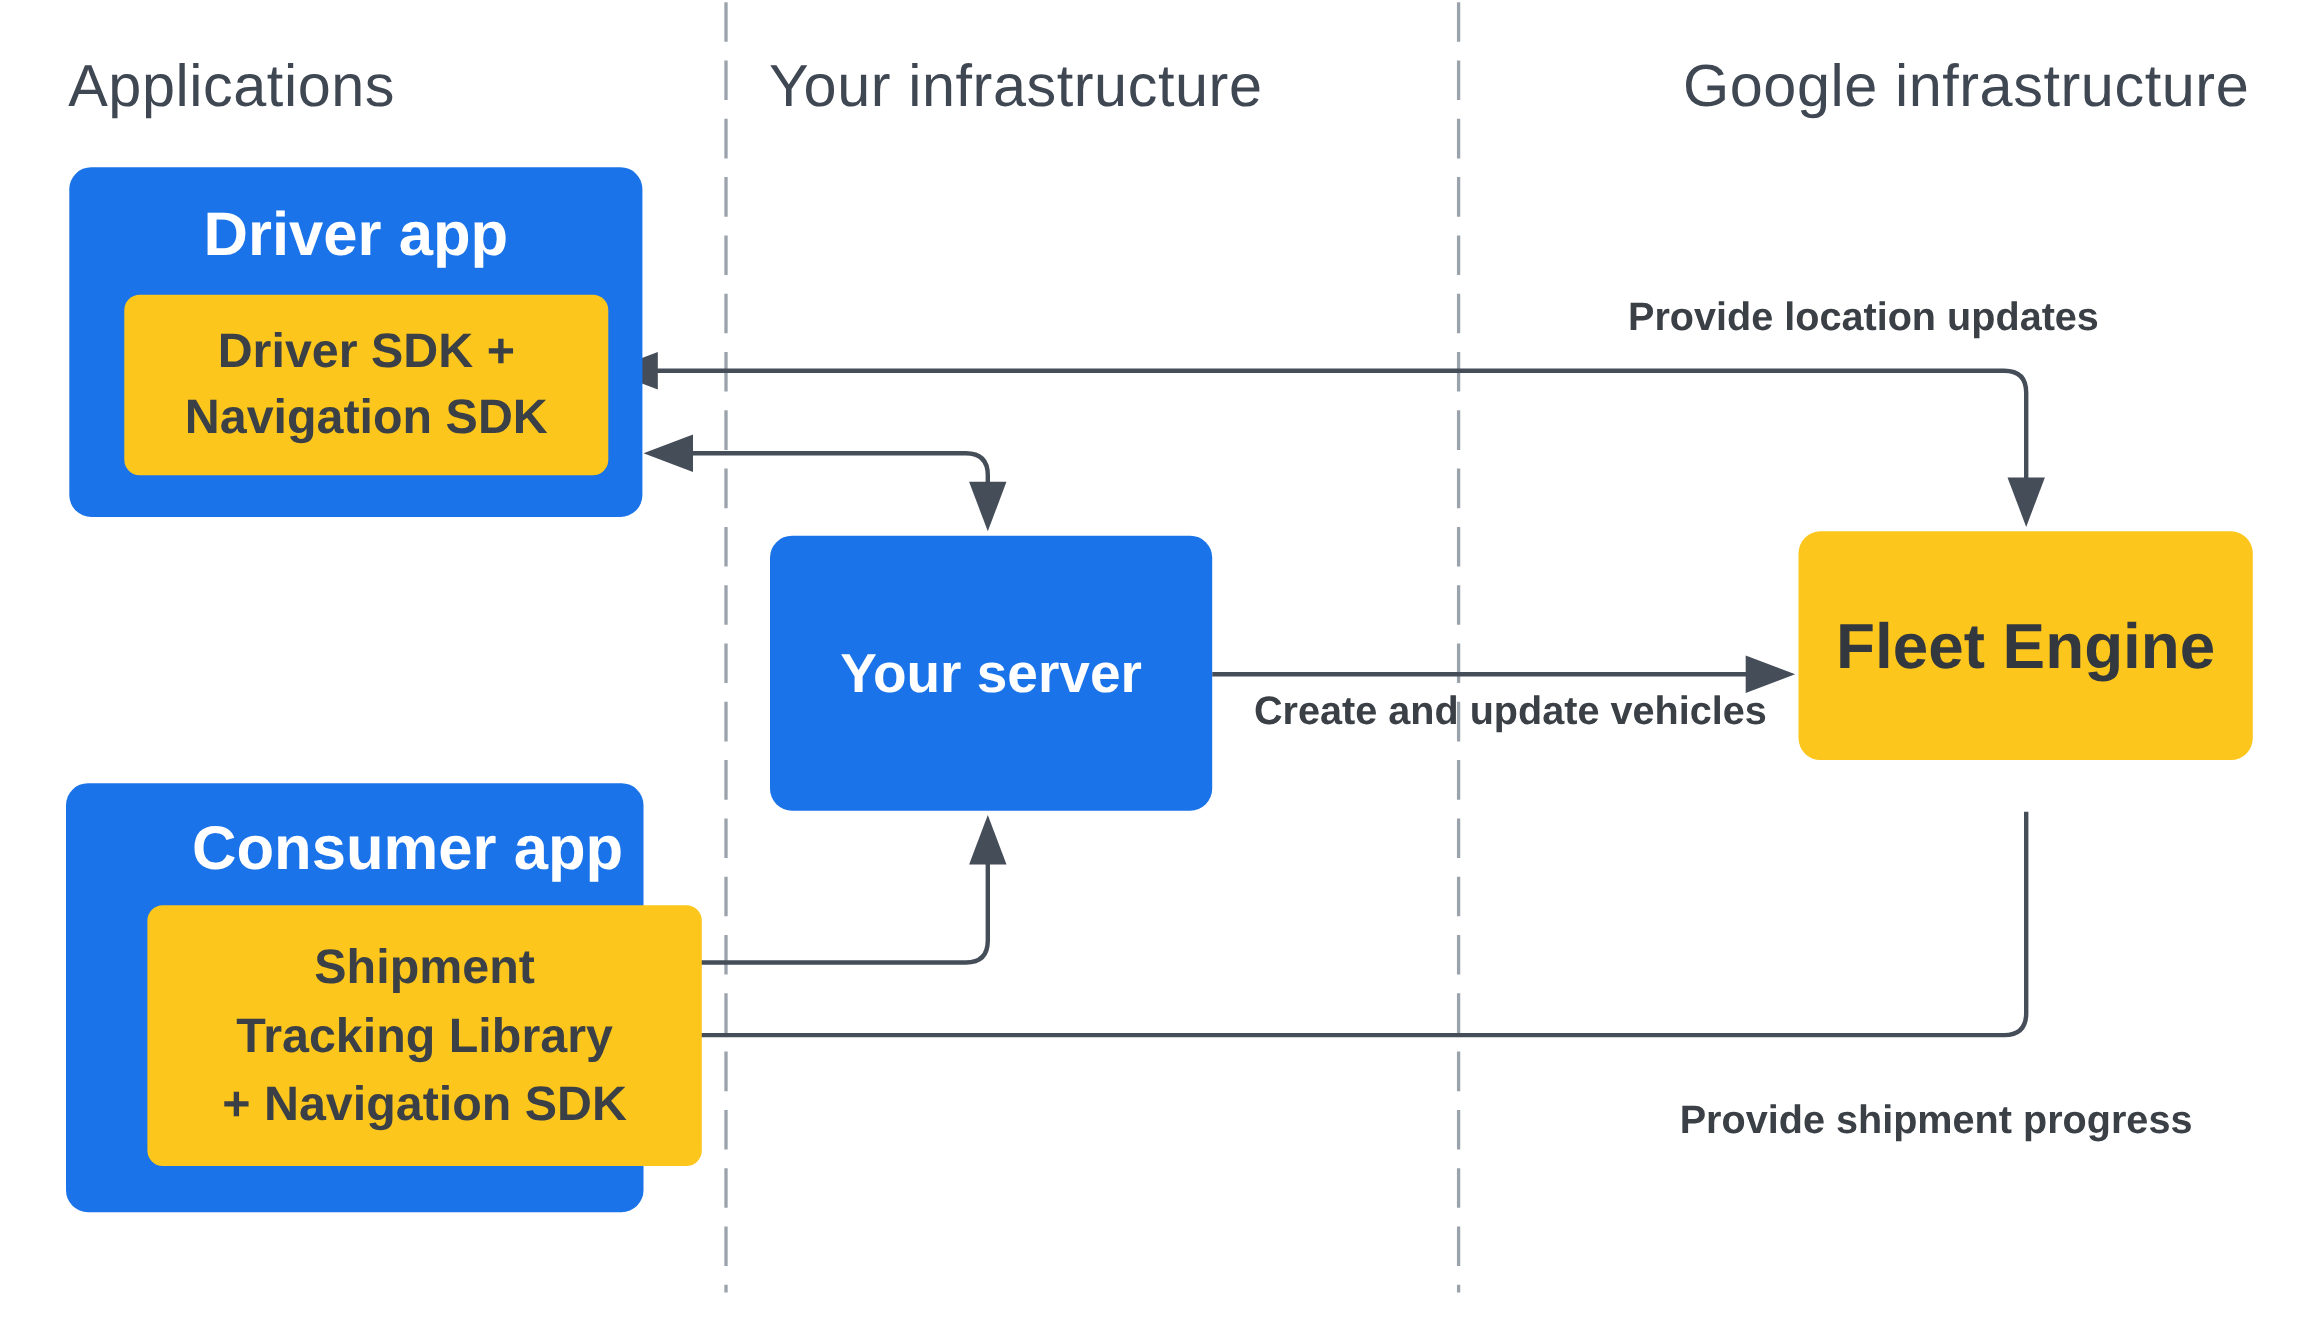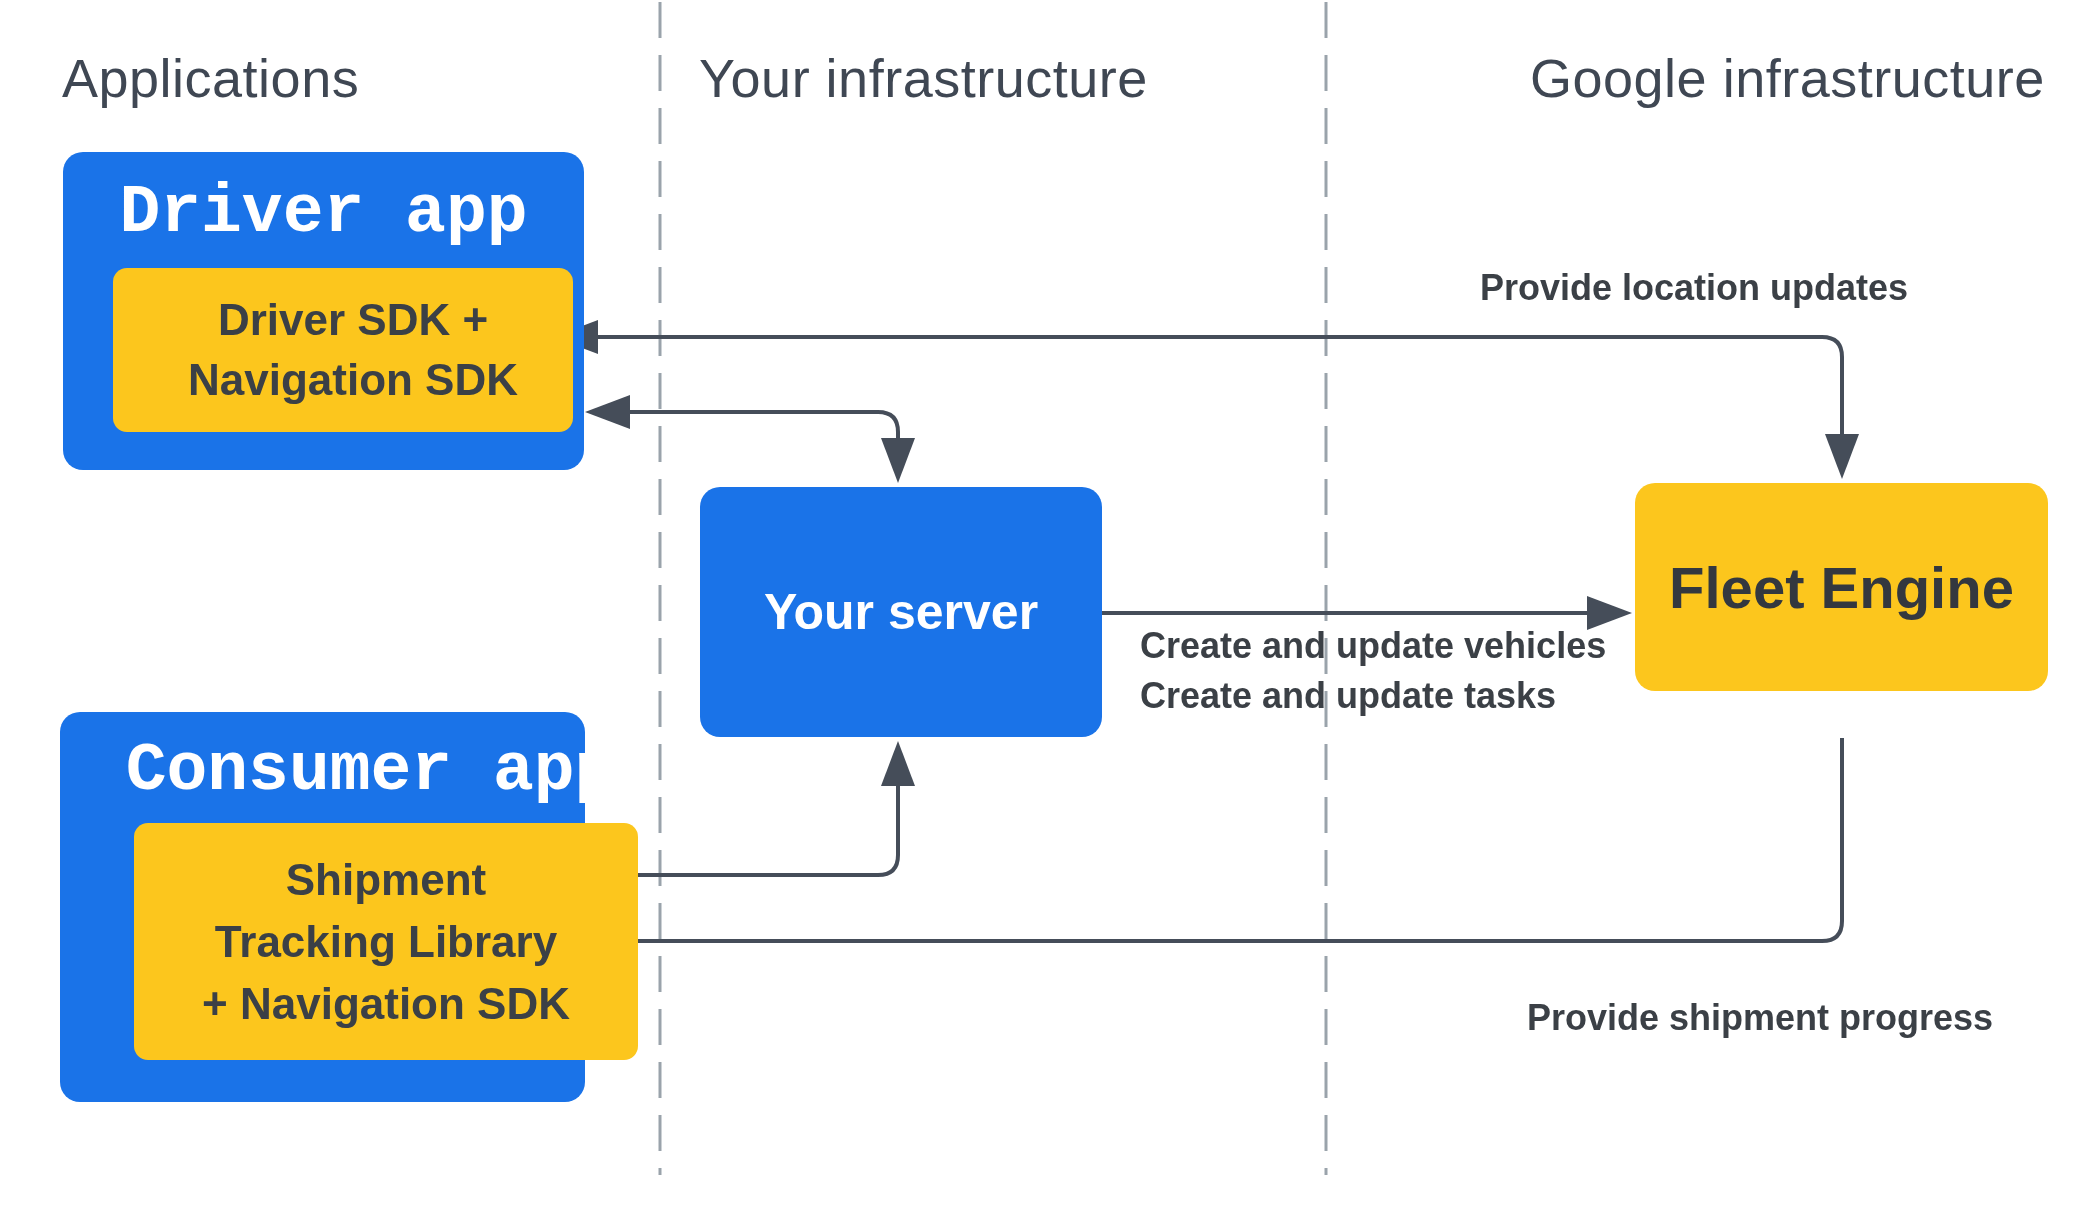--- a/index.html
+++ b/index.html
@@ -14,21 +14,21 @@
   .blue-box{
     position:absolute;background:#1a73e8;border-radius:20px;
   }
   .yellow-box{
     position:absolute;background:#fcc61d;border-radius:14px;
     display:flex;flex-direction:column;align-items:center;justify-content:center;
     color:#3b4046;font-weight:700;font-size:44px;line-height:60px;text-align:center;
   }
   .app-title{
     position:absolute;display:flex;align-items:center;justify-content:center;
-    color:#ffffff;font-weight:700;font-size:68px;font-family:Liberation Mono, monospace;
+    color:#ffffff;font-weight:700;font-size:56px;
   }
   .server-box{
     position:absolute;left:700px;top:487px;width:402px;height:250px;
     background:#1a73e8;border-radius:20px;
     display:flex;align-items:center;justify-content:center;
     color:#ffffff;font-weight:700;font-size:50px;
   }
   .engine-box{
     position:absolute;left:1635px;top:483px;width:413px;height:208px;
     background:#fcc61d;border-radius:20px;
@@ -81,39 +81,38 @@
       <polygon class="arrow-head" points="540,941 585,924 585,958"></polygon>
     </g>
   </svg>
 
   <div class="col-header" style="left:62px;">Applications</div>
   <div class="col-header" style="left:699px;">Your infrastructure</div>
   <div class="col-header" style="left:1530px;">Google infrastructure</div>
 
   <div class="blue-box" style="left:63px;top:152px;width:521px;height:318px;"></div>
   <div class="app-title" style="left:63px;top:160px;width:521px;height:104px;">Driver app</div>
-  <div class="yellow-box" style="left:113px;top:268px;width:440px;height:164px;padding-left:20px;">
+  <div class="yellow-box" style="left:113px;top:268px;width:440px;height:164px;">
     <span>Driver SDK +</span>
     <span>Navigation SDK</span>
   </div>
 
   <div class="blue-box" style="left:60px;top:712px;width:525px;height:390px;"></div>
   <div class="app-title" style="left:60px;top:722px;width:525px;height:96px;margin-left:48px;">Consumer app</div>
   <div class="yellow-box" style="left:134px;top:823px;width:504px;height:237px;line-height:62px;">
     <span>Shipment</span>
     <span>Tracking Library</span>
     <span>+ Navigation SDK</span>
   </div>
 
   <div class="server-box">Your server</div>
 
   <div class="engine-box">Fleet Engine</div>
 
   <div class="edge-label" style="left:1480px;top:263px;width:500px;">Provide location updates</div>
 
   <div class="edge-label" style="left:1140px;top:621px;width:540px;text-align:left;">
     <div>Create and update vehicles</div>
-    <div>Create and update tasks</div>
   </div>
 
   <div class="edge-label" style="left:1527px;top:993px;width:500px;text-align:left;">Provide shipment progress</div>
 
 </div>
 
 </body></html>

